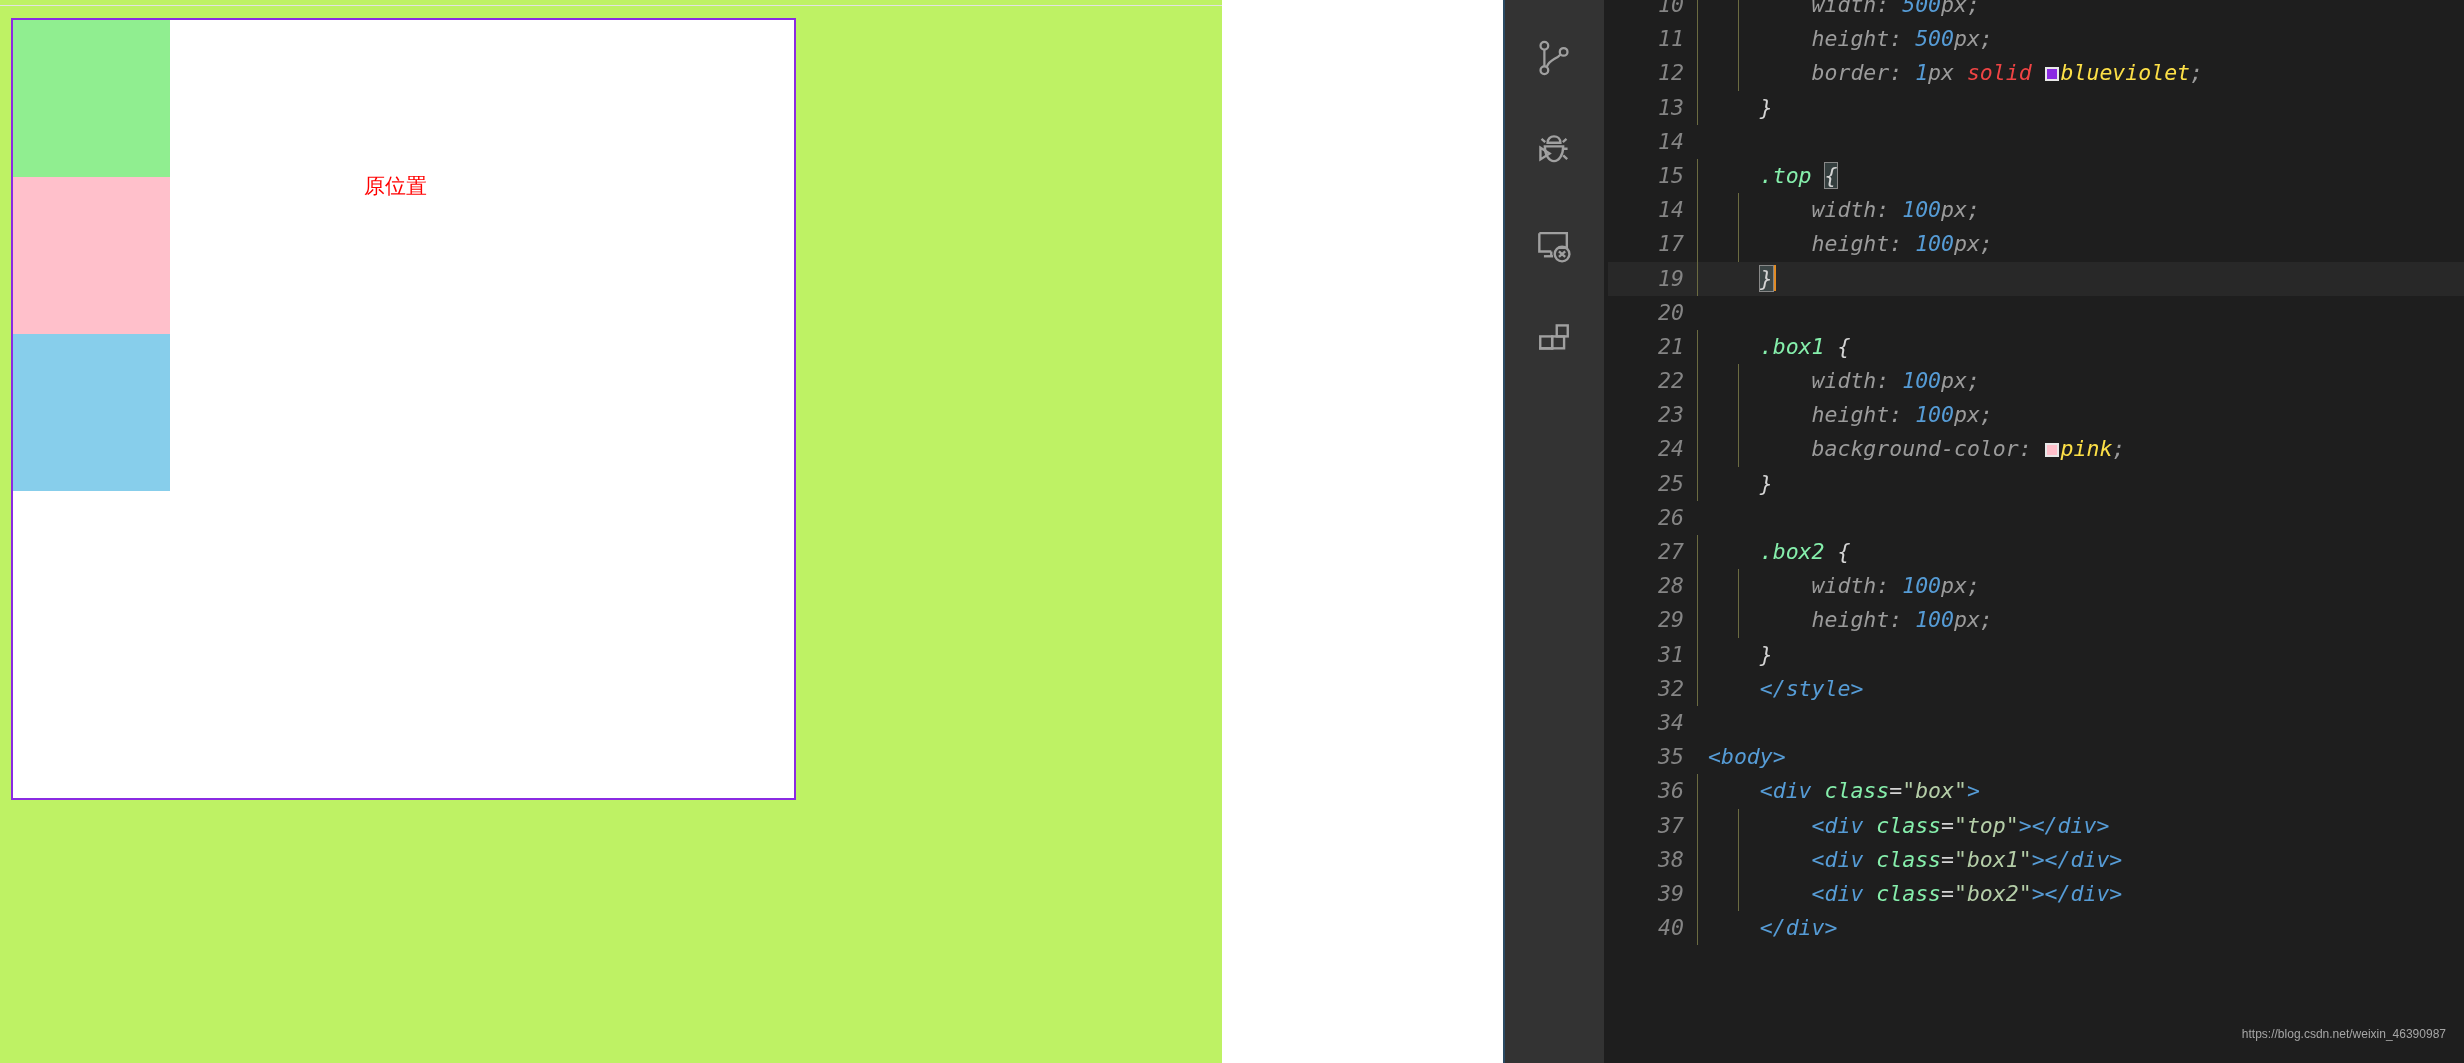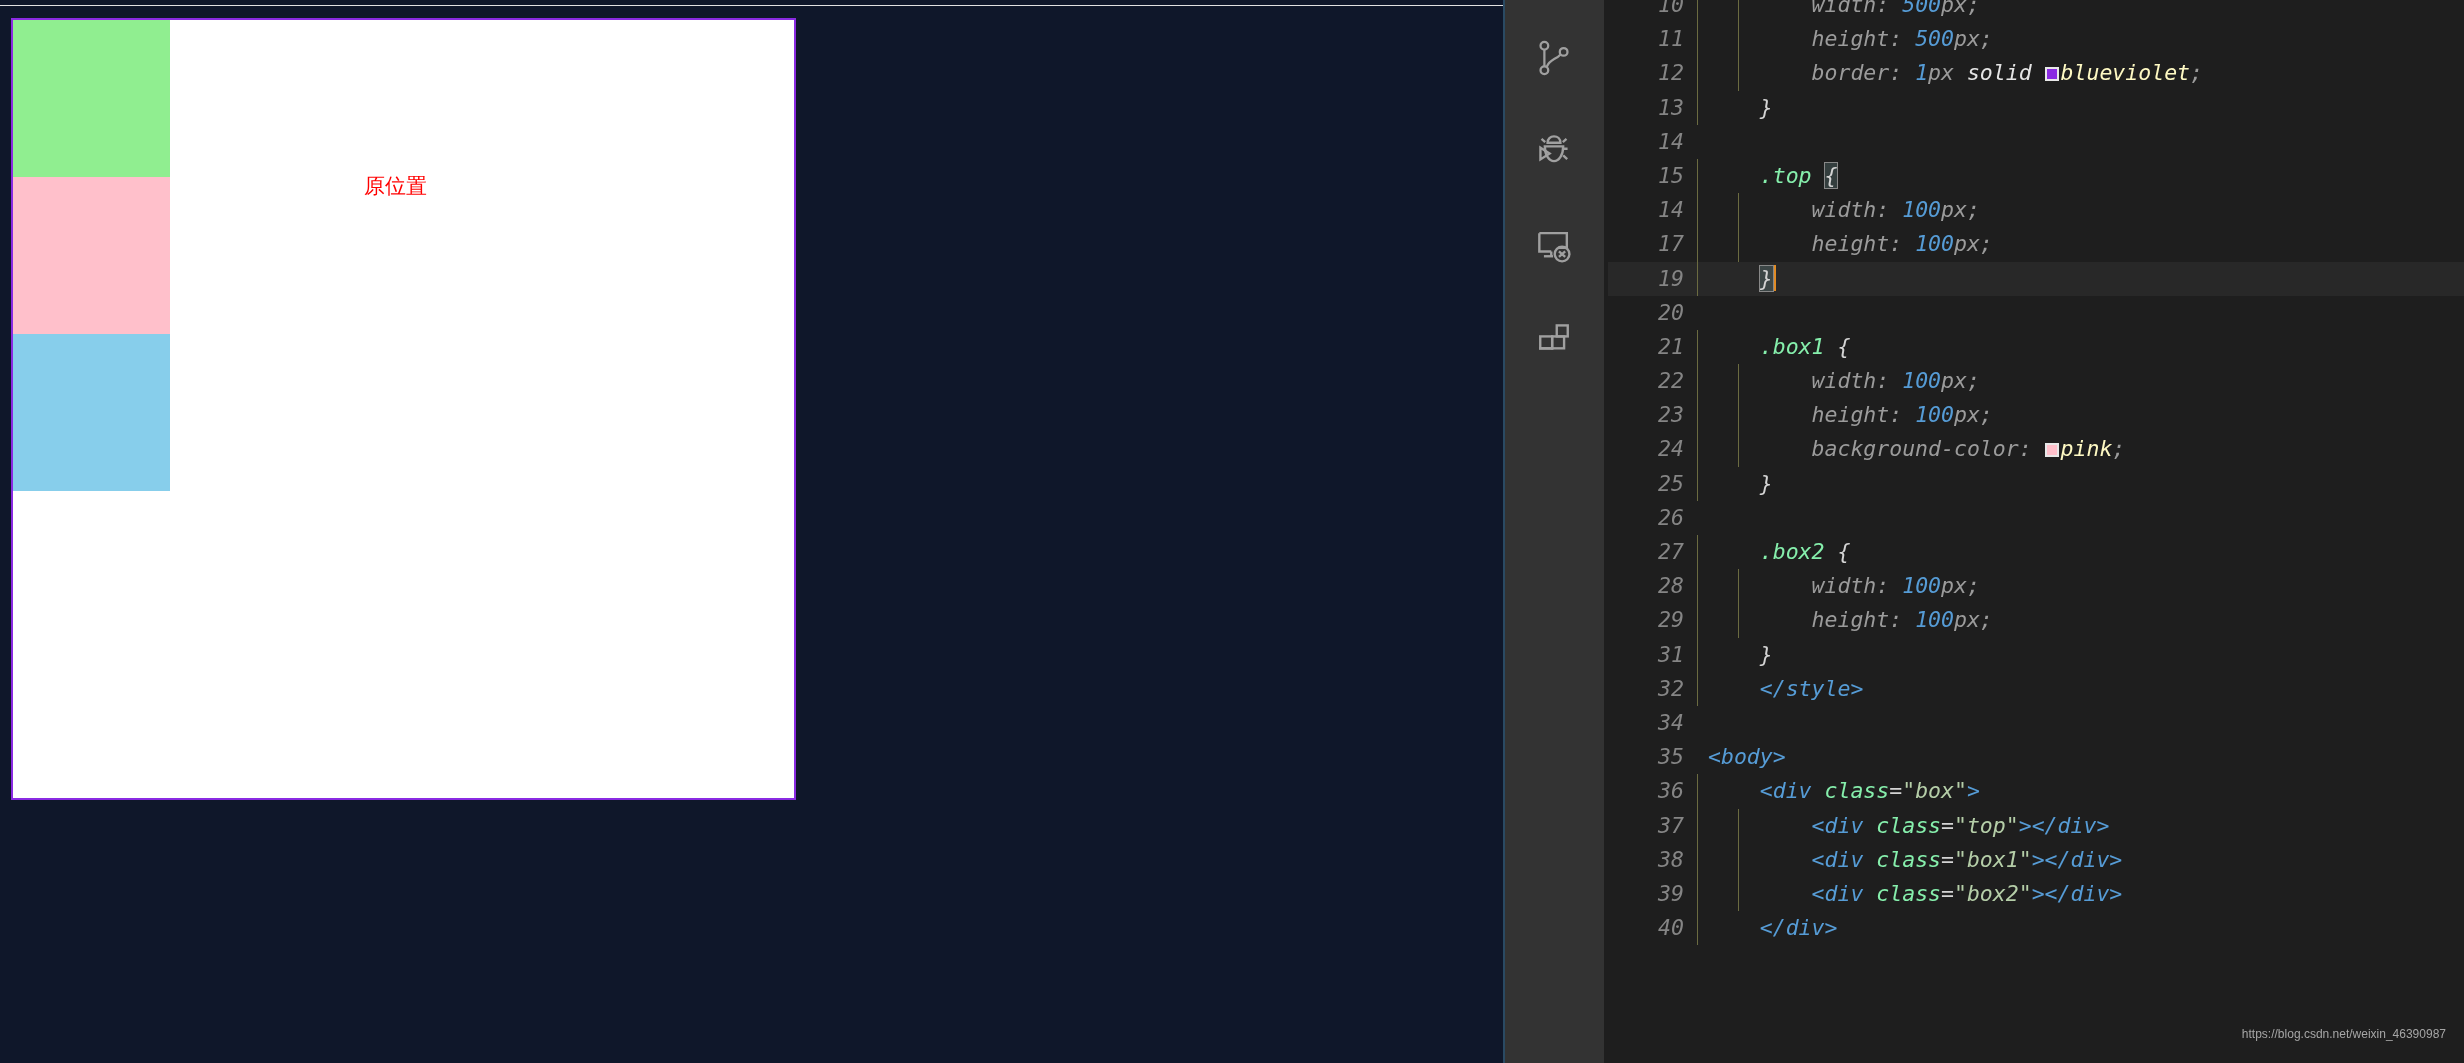--- a/index.html
+++ b/index.html
@@ -8,22 +8,22 @@
     width: 2464px; height: 1063px;
     overflow: hidden;
     background: #ffffff;
     font-family: "Liberation Sans", sans-serif;
   }
   #root { position: relative; width: 2464px; height: 1063px; }
 
   
   .browser-pane {
     position: absolute; left: 0; top: 0;
-    width: 1503px; height: 1063px;
-    background: #0f172a;
+    width: 1222px; height: 1063px;
+    background: #bef264;
     overflow: hidden;
   }
   .browser-topline {
     position: absolute; left: 0; top: 5px;
     width: 1503px; height: 1px;
     background: #e2e2e2;
   }
   .demo-box {
     position: absolute; left: 11px; top: 18px;
     width: 785px; height: 782px;
@@ -112,22 +112,22 @@
 
   
   .t-sel   { color: #86efac; }
   .t-punc  { color: #d4d4d4; }
   .t-tag   { color: #569cd6; }
   .t-brace { color: #d4d4d4; }
   
   .p-name  { color: #9b9b9b; }
   .p-numblue { color: #569cd6; }
   .p-unit  { color: #9b9b9b; }
-  .p-colorword { color: #fef9c3; }
-  .p-keyword { color: #e5e5e5; }
+  .p-colorword { color: #fde047; }
+  .p-keyword { color: #ef4444; }
 
   .swatch {
     display: inline-block;
     width: 14px; height: 14px;
     border: 2px solid #e8e8e8;
     vertical-align: -1px;
     margin-right: 2px;
   }
   .cursor {
     display: inline-block;

